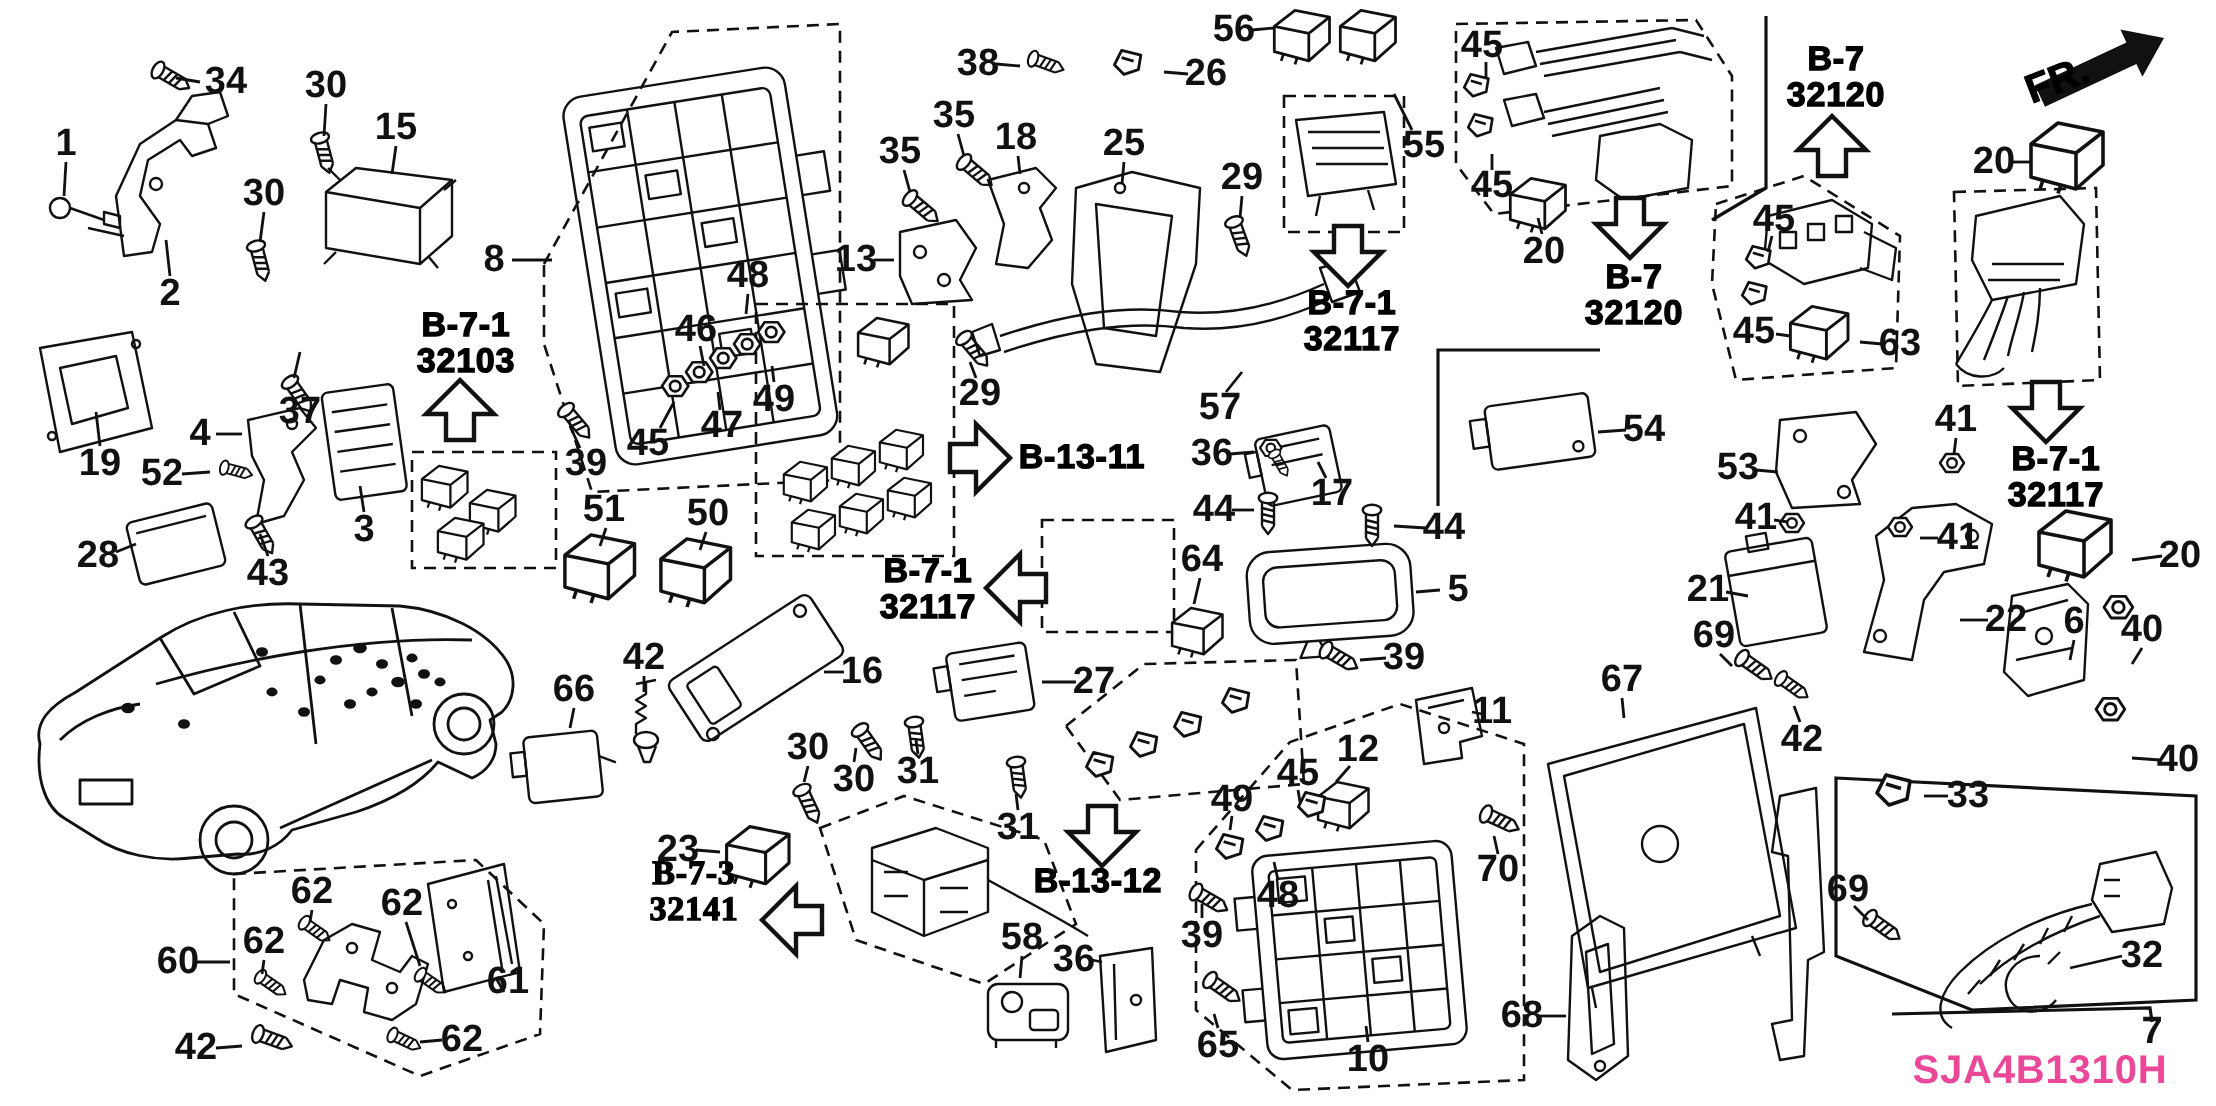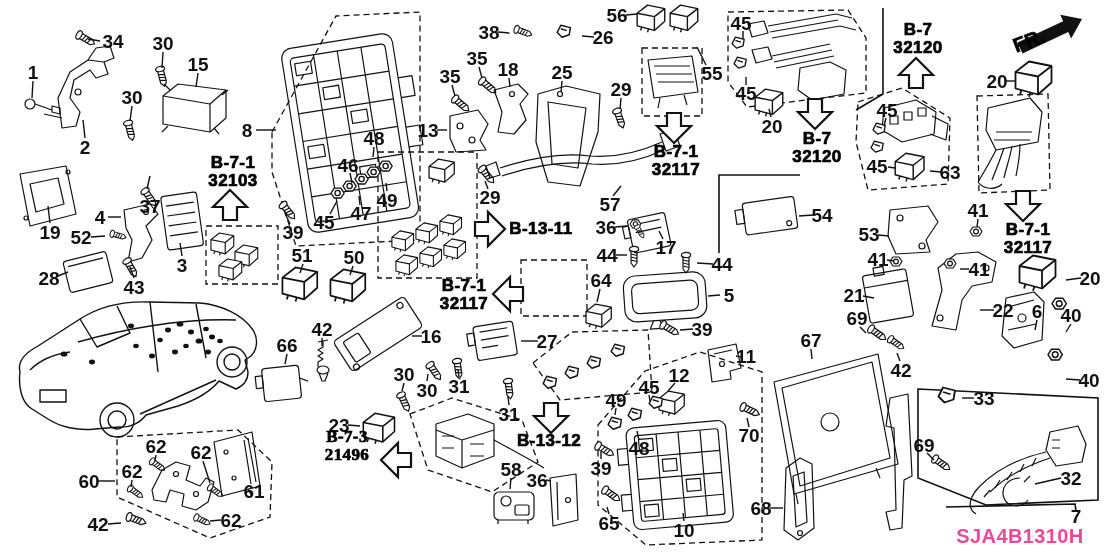--- a/index.html
+++ b/index.html
@@ -658,21 +658,21 @@
       <div class="ref" style="left: 1028px; top: 239px;">
         <div>B-7-1</div>
         <div>32117</div>
       </div>
       <div class="ref" style="left: 464px; top: 295px;">
         <div>B-7-1</div>
         <div>32117</div>
       </div>
       <div class="ref" style="left: 347px; top: 446px; font-family: Liberation Serif, serif;">
         <div>B-7-3</div>
-        <div>21496</div>
+        <div>32141</div>
       </div>
       <div class="ref" style="left: 549px; top: 441px;">
         <div>B-13-12</div>
       </div>
     </div>
 
   <div class="fr">FR.</div>
   <div class="code">SJA4B1310H</div>
 </div>
 

